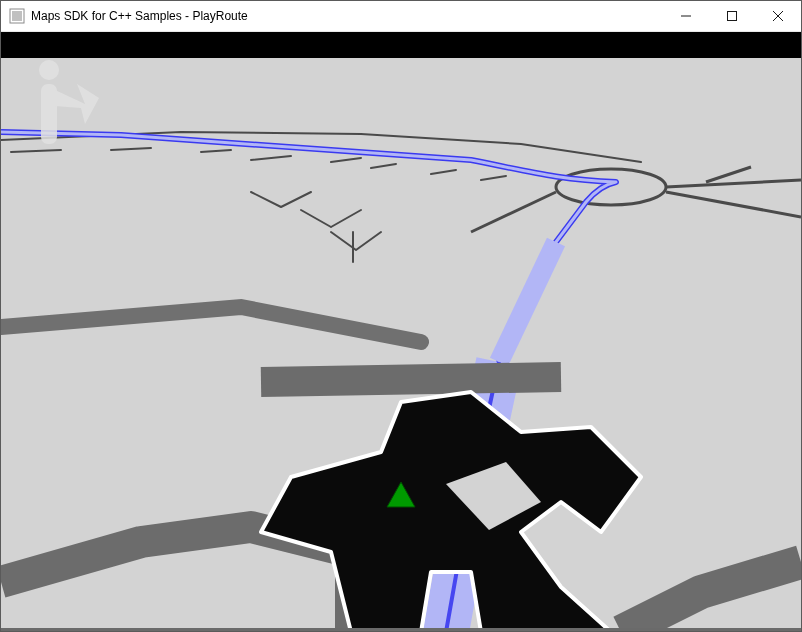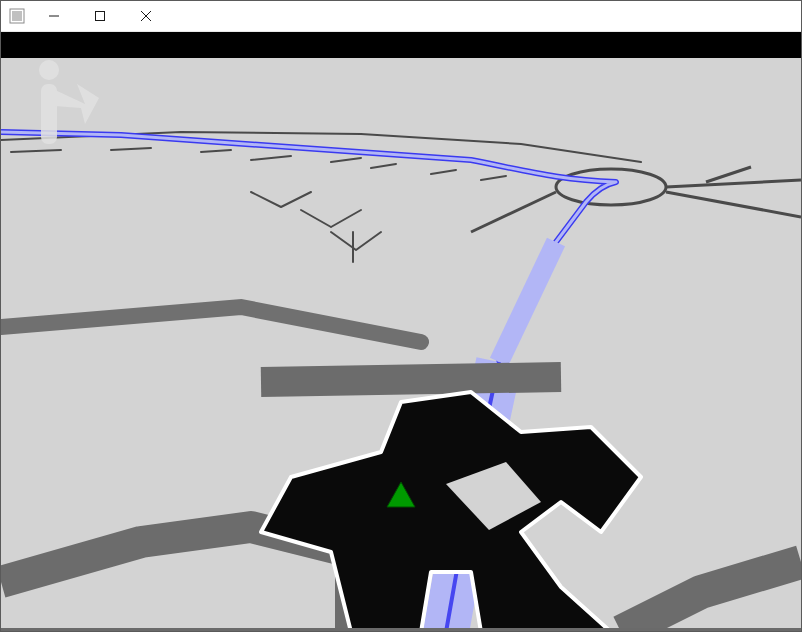--- a/index.html
+++ b/index.html
@@ -90,20 +90,21 @@
 
 <div class="window">
 
   <div class="titlebar">
     <span class="titlebar-icon">
       <svg viewBox="0 0 16 16">
         <rect x="1" y="1" width="14" height="14" fill="none" stroke="#8a8a8a" stroke-width="1"></rect>
         <rect x="3" y="3" width="10" height="10" fill="#c0c0c0"></rect>
       </svg>
     </span>
+    <span class="titlebar-text">Maps SDK for C++ Samples - PlayRoute</span>
     <div class="titlebar-controls">
       <div class="winctrl" title="Minimize">
         <svg viewBox="0 0 10 10">
             <line x1="0" y1="5" x2="10" y2="5" stroke="#1a1a1a" stroke-width="1"></line>
           </svg>
       </div>
       <div class="winctrl" title="Maximize">
         <svg viewBox="0 0 10 10">
             <rect x="0.5" y="0.5" width="9" height="9" fill="none" stroke="#1a1a1a" stroke-width="1"></rect>
           </svg>

